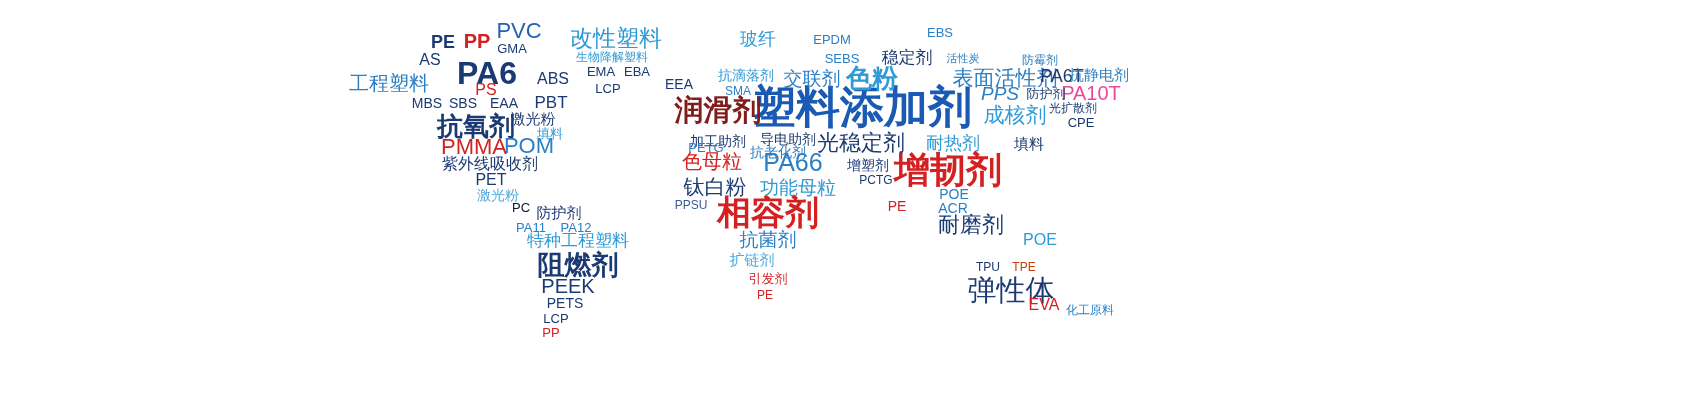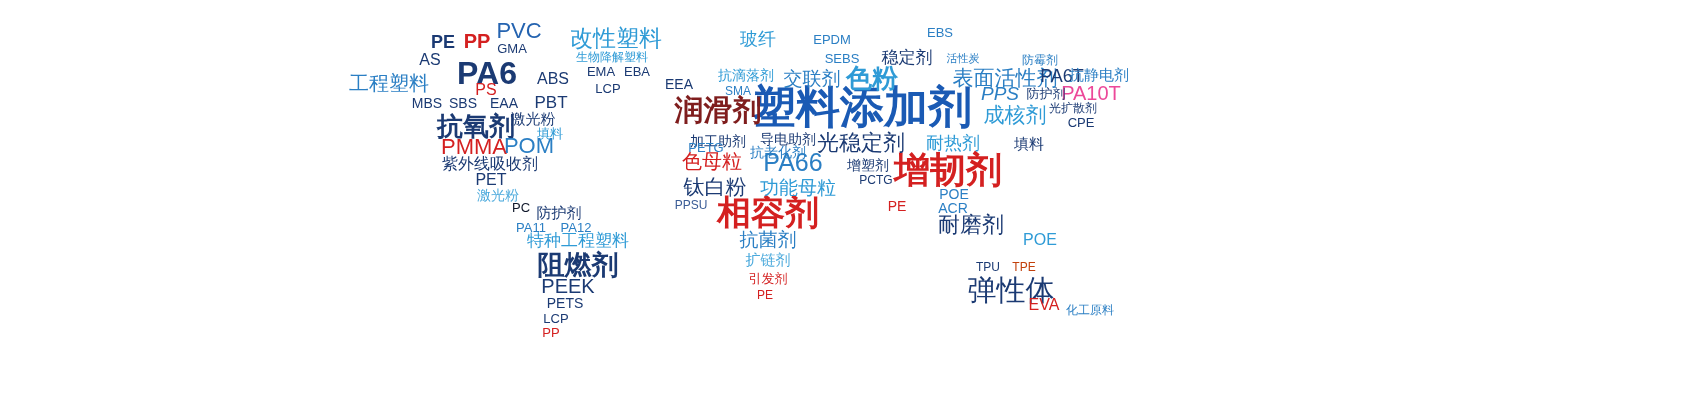--- a/index.html
+++ b/index.html
@@ -112,16 +112,16 @@
     <span class="word w-normal" style="left: 876px; top: 180px; font-size: 12px; color: rgb(27, 58, 115);">PCTG</span>
     <span class="word w-normal" style="left: 691px; top: 205px; font-size: 12px; color: rgb(58, 92, 150);">PPSU</span>
     <span class="word w-normal" style="left: 897px; top: 206px; font-size: 14px; color: rgb(212, 32, 32);">PE</span>
     <span class="word w-normal" style="left: 954px; top: 194px; font-size: 14px; color: rgb(43, 127, 196);">POE</span>
     <span class="word w-normal" style="left: 953px; top: 208px; font-size: 14px; color: rgb(43, 127, 196);">ACR</span>
     <span class="word w-normal" style="left: 1040px; top: 240px; font-size: 16px; color: rgb(47, 155, 214);">POE</span>
     <span class="word w-normal" style="left: 988px; top: 267px; font-size: 12px; color: rgb(27, 58, 115);">TPU</span>
     <span class="word w-normal" style="left: 1024px; top: 267px; font-size: 12px; color: #c2410c;">TPE</span>
     <span class="word w-normal" style="left: 1044px; top: 305px; font-size: 16px; color: rgb(212, 32, 32);">EVA</span>
     <span class="word w-normal" style="left: 1090px; top: 310px; font-size: 12px; color: rgb(43, 127, 196);">化工原料</span>
-    <span class="word w-normal" style="left: 768px; top: 259px; font-size: 15px; color: rgb(74, 169, 220);">扩链剂</span>
+    <span class="word w-normal" style="left: 752px; top: 259px; font-size: 15px; color: rgb(74, 169, 220);">扩链剂</span>
     <span class="word w-normal" style="left: 768px; top: 278px; font-size: 13px; color: rgb(212, 32, 32);">引发剂</span>
     <span class="word w-normal" style="left: 765px; top: 295px; font-size: 12px; color: rgb(212, 32, 32);">PE</span>
   </div>
 
 </body></html>

